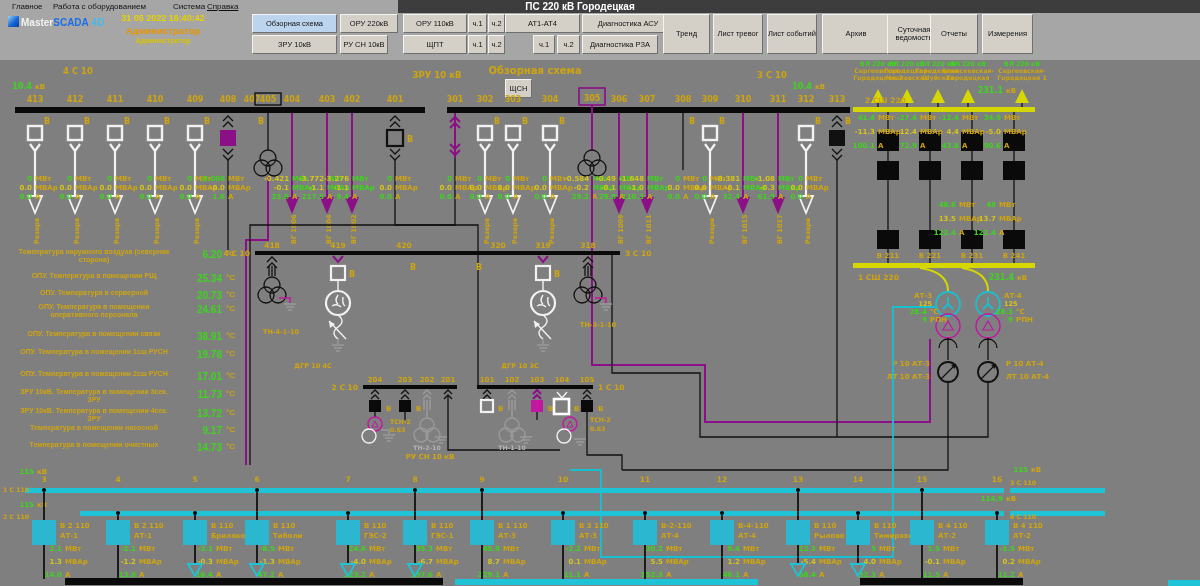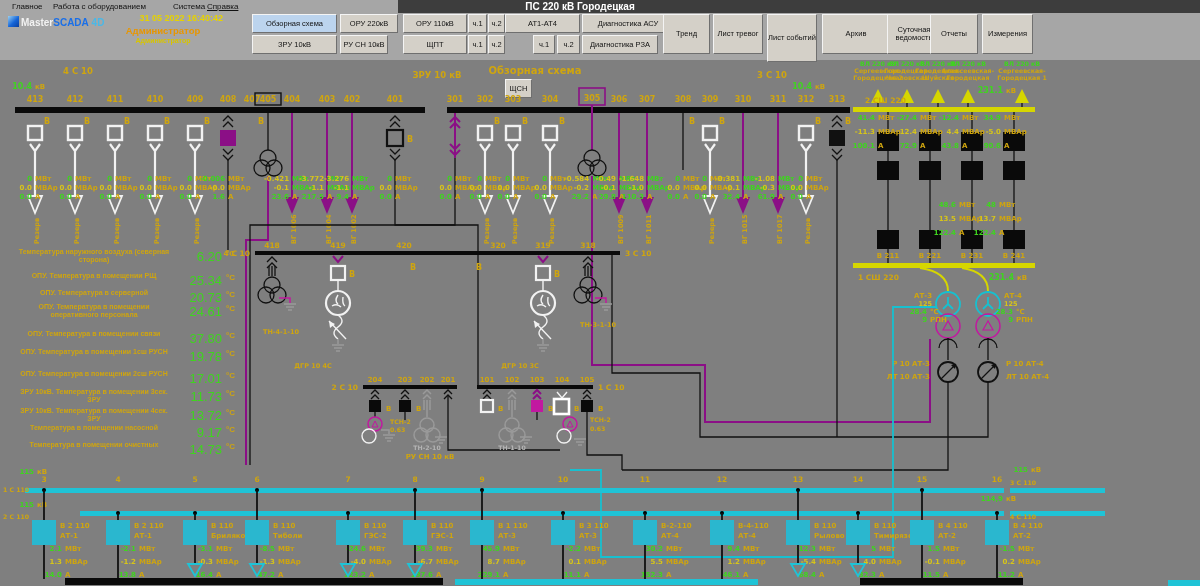--- a/index.html
+++ b/index.html
@@ -9,34 +9,34 @@
   #topbar{position:absolute;left:0;top:0;width:1200px;height:60px;background:#a6a6a6;}
   #titlestrip{position:absolute;left:398px;top:0;width:802px;height:13px;background:#3d3d3d;}
   #win-title{position:absolute;left:182px;top:1px;transform:translateX(-50%);color:#fff;
     font-size:10px;font-weight:bold;white-space:nowrap;}
   .menu-item{position:absolute;top:2px;font-size:8px;color:#111;white-space:nowrap;cursor:default;}
   #logo{position:absolute;left:8px;top:16px;font-size:10px;font-weight:bold;white-space:nowrap;}
   #logo .cube{display:inline-block;width:11px;height:11px;background:linear-gradient(135deg,#9ad0f0 0%,#1565d8 55%,#0b3f9e 100%);
     margin-right:2px;vertical-align:-1px;}
   #logo .p1{color:#f2f2f2;} #logo .p2{color:#1a6fe8;} #logo .p3{color:#49b8e8;}
   #clockblock{position:absolute;left:103px;top:13px;width:120px;text-align:center;}
-  #datetime{color:#e6d200;font-size:9px;font-weight:bold;text-align:right;}
+  #datetime{color:#e6d200;font-size:9px;font-weight:bold;}
   #user{color:#e89600;font-size:9.5px;font-weight:bold;margin-top:2px;}
   #role{color:#d8c400;font-size:7px;font-weight:bold;margin-top:1px;}
   .navbtn{position:absolute;background:#d4d0c8;border:1px solid;border-color:#f4f4f4 #6f6f6f #6f6f6f #f4f4f4;
     box-sizing:border-box;font-size:7.5px;color:#111;display:flex;align-items:center;justify-content:center;
     text-align:center;cursor:pointer;line-height:1.05;}
   .navbtn.active{background:#bcd4ee;}
   
   #temps{position:absolute;left:18px;top:245px;width:215px;height:220px;}
   .trow{position:absolute;left:0;width:215px;}
   .tlabel{position:absolute;left:0;top:0;width:152px;text-align:center;color:#cfa50f;
     font-size:7px;font-weight:bold;line-height:1.18;}
   .tval{position:absolute;left:158px;top:1px;width:46px;text-align:right;color:#3fd41f;
-    font-size:13px;font-weight:normal;}
+    font-size:10px;font-weight:bold;}
   .tunit{position:absolute;left:208px;top:1px;color:#cfa50f;font-size:8px;font-weight:bold;}
   
   #scheme{position:absolute;left:0;top:60px;}
   text{font-family:"DejaVu Sans","Liberation Sans",sans-serif;font-weight:bold;}
   .f6{font-size:6.2px}.f65{font-size:6.5px}.f7{font-size:7px}.f75{font-size:7.5px}
   .f8{font-size:8px}.f85{font-size:8.5px}.f10{font-size:10px}
   .sy{fill:#cfa50f}.sg{fill:#3fd41f}.syv{fill:#d6c41a}.sgr{fill:#b4b4b4}
   .kw{stroke:#f2f2f2;stroke-width:2.2;fill:none}
   .kw1{stroke:#f2f2f2;stroke-width:1.4;fill:none}
   .kb{stroke:#111;stroke-width:1.8;fill:none}
@@ -81,21 +81,21 @@
         <div class="navbtn" style="left: 340px; top: 35px; width: 48px; height: 19px;">РУ СН 10кВ</div>
         <div class="navbtn" style="left: 403px; top: 35px; width: 64px; height: 19px;">ЩПТ</div>
         <div class="navbtn" style="left: 468px; top: 35px; width: 19px; height: 19px;">ч.1</div>
         <div class="navbtn" style="left: 488px; top: 35px; width: 17px; height: 19px;">ч.2</div>
         <div class="navbtn" style="left: 505px; top: 35px; width: 27px; height: 19px; margin-top: 44px;">ЩСН</div>
         <div class="navbtn" style="left: 533px; top: 35px; width: 22px; height: 19px;">ч.1</div>
         <div class="navbtn" style="left: 557px; top: 35px; width: 23px; height: 19px;">ч.2</div>
         <div class="navbtn" style="left: 582px; top: 35px; width: 76px; height: 19px;">Диагностика РЗА</div>
         <div class="navbtn" style="left: 663px; top: 14px; width: 47px; height: 40px;">Тренд</div>
         <div class="navbtn" style="left: 713px; top: 14px; width: 50px; height: 40px;">Лист тревог</div>
-        <div class="navbtn" style="left: 767px; top: 14px; width: 50px; height: 48px;">Лист событий</div>
+        <div class="navbtn" style="left: 767px; top: 14px; width: 50px; height: 40px;">Лист событий</div>
         <div class="navbtn" style="left: 822px; top: 14px; width: 68px; height: 40px;">Архив</div>
         <div class="navbtn" style="left: 887px; top: 14px; width: 54px; height: 40px;">Суточная ведомость</div>
         <div class="navbtn" style="left: 930px; top: 14px; width: 48px; height: 40px;">Отчеты</div>
         <div class="navbtn" style="left: 982px; top: 14px; width: 51px; height: 40px;">Измерения</div>
       </div>
   </div>
 
   <svg id="scheme" width="1200" height="526" viewBox="0 0 1200 526">
       <g>
         <text x="535" y="14" class="sy f10" text-anchor="middle">Обзорная схема</text>
@@ -931,21 +931,21 @@
         <div class="tval">20.73</div>
         <div class="tunit">°С</div>
       </div>
       <div class="trow" style="top: 58px;">
         <div class="tlabel">ОПУ. Температура в помещении оперативного персонала</div>
         <div class="tval">24.61</div>
         <div class="tunit">°С</div>
       </div>
       <div class="trow" style="top: 85px;">
         <div class="tlabel">ОПУ. Температура в помещении связи</div>
-        <div class="tval">37.80</div>
+        <div class="tval">38.91</div>
         <div class="tunit">°С</div>
       </div>
       <div class="trow" style="top: 103px;">
         <div class="tlabel">ОПУ. Температура в помещении 1сш РУСН</div>
         <div class="tval">19.78</div>
         <div class="tunit">°С</div>
       </div>
       <div class="trow" style="top: 125px;">
         <div class="tlabel">ОПУ. Температура в помещении 2сш РУСН</div>
         <div class="tval">17.01</div>

